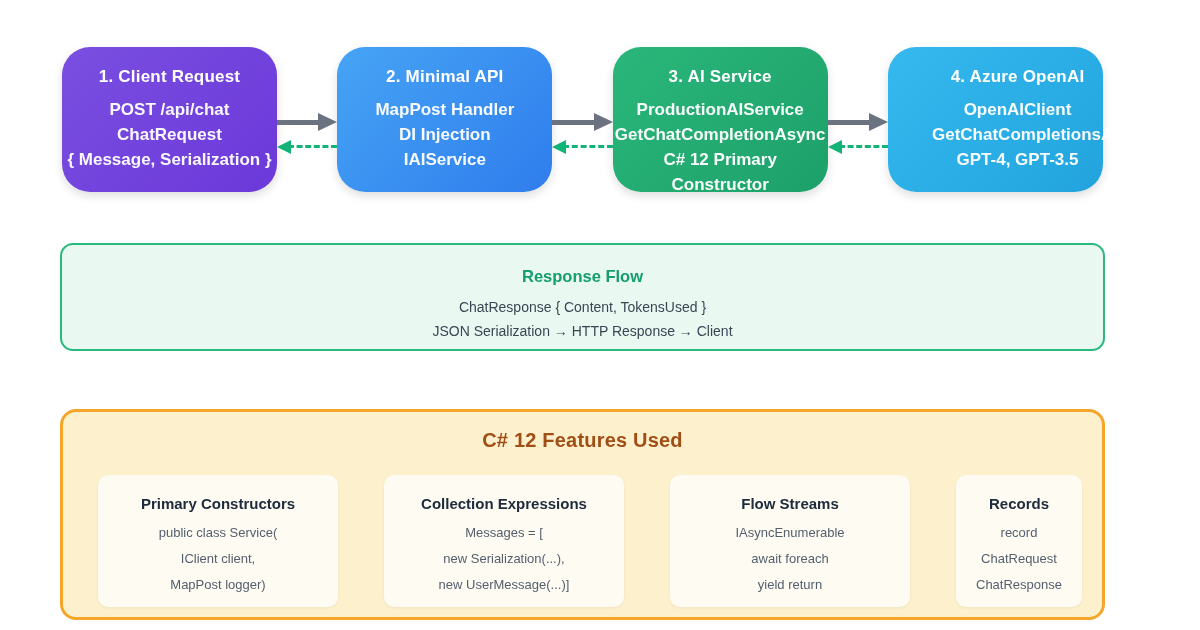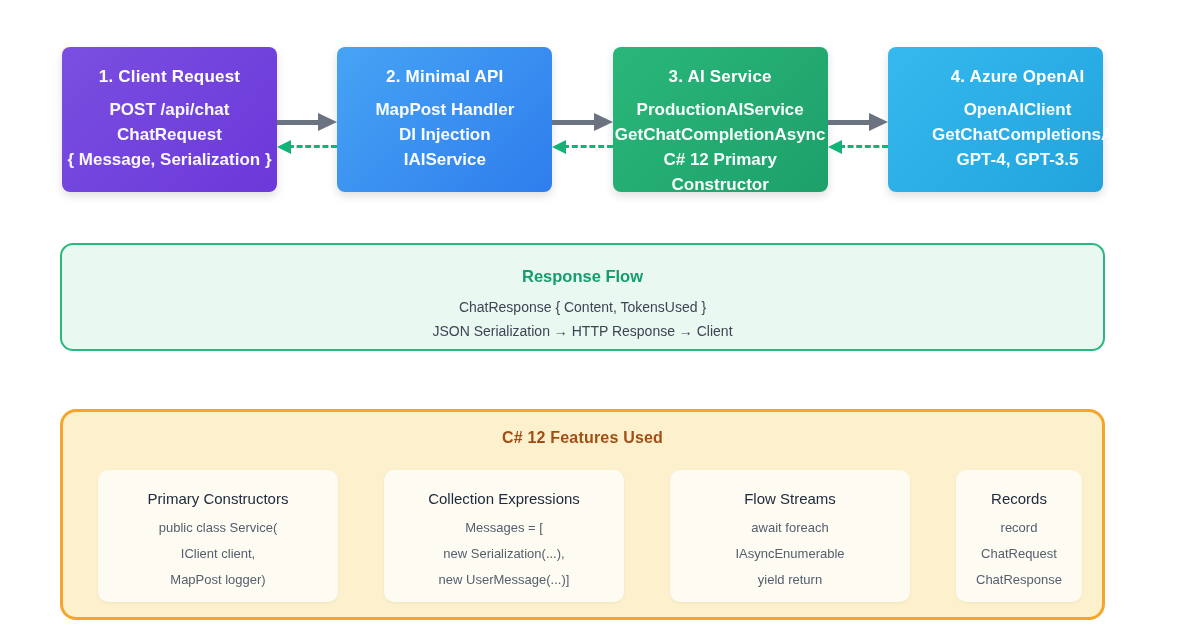--- a/index.html
+++ b/index.html
@@ -9,21 +9,21 @@
     position:relative;
   }
   .canvas{position:absolute;inset:0;}
 
   
   .flow-row{
     position:absolute;left:62px;top:47px;width:1041px;height:145px;
     display:flex;justify-content:space-between;align-items:stretch;
   }
   .node{
-    width:215px;height:145px;border-radius:8px;flex:0 0 215px;
+    width:215px;height:145px;border-radius:28px;flex:0 0 215px;
     color:#fff;text-align:center;box-sizing:border-box;
     box-shadow:0 4px 10px rgba(0,0,0,0.13);
   }
   .node-purple{background:linear-gradient(135deg,#7a4fe0,#6c38da);}
   .node-blue{background:linear-gradient(135deg,#46a4f4,#2f7ded);}
   .node-green{background:linear-gradient(135deg,#2ab77a,#1da06a);}
   .node-cyan{background:linear-gradient(135deg,#35b9ee,#22a3dd);padding-left:44px;}
   .node-title{font-size:17px;font-weight:bold;margin-top:20px;letter-spacing:.2px;}
   .node-lines{margin-top:10px;}
   .node-line{font-size:17px;line-height:25px;color:rgba(255,255,255,0.96);font-weight:bold;}
@@ -45,31 +45,31 @@
   }
   .response-title{font-size:16.5px;font-weight:bold;color:#149e6d;margin-top:22px;}
   .response-lines{margin-top:9px;}
   .response-line{font-size:14px;line-height:24px;color:#3b4554;}
 
   
   .features-box{
     position:absolute;left:60px;top:409px;width:1045px;height:211px;box-sizing:border-box;
     background:#fdf1cd;border:3px solid #f5a62a;border-radius:16px;
   }
-  .features-title{font-size:16px;font-weight:bold;color:#a14e16;text-align:center;margin-top:17px;letter-spacing:.2px;}
+  .features-title{font-size:20px;font-weight:bold;color:#a14e16;text-align:center;margin-top:17px;letter-spacing:.2px;}
   .cards-row{
     margin-top:23px;padding:0 20px 0 35px;
     display:flex;justify-content:space-between;align-items:stretch;
   }
   .card{
     width:240px;height:132px;box-sizing:border-box;background:#fdfbf2;border-radius:10px;
     text-align:center;box-shadow:0 1px 3px rgba(0,0,0,0.06);
   }
   .card-narrow{width:126px;}
-  .card-title{font-size:15px;font-weight:normal;color:#202c3e;margin-top:20px;}
+  .card-title{font-size:15px;font-weight:bold;color:#202c3e;margin-top:20px;}
   .card-lines{margin-top:8px;}
   .card-line{font-size:13px;line-height:26px;color:#55606e;}
 </style>
 </head>
 <body>
 
 <div class="canvas">
 
   <div class="flow-row">
 
@@ -170,22 +170,22 @@
         <div class="card-lines">
           <div class="card-line">Messages = [</div>
           <div class="card-line">new Serialization(...),</div>
           <div class="card-line">new UserMessage(...)]</div>
         </div>
       </div>
 
       <div class="card">
         <div class="card-title">Flow Streams</div>
         <div class="card-lines">
+          <div class="card-line">IAsyncEnumerable</div>
           <div class="card-line">await foreach</div>
-          <div class="card-line">IAsyncEnumerable</div>
           <div class="card-line">yield return</div>
         </div>
       </div>
 
       <div class="card card-narrow">
         <div class="card-title">Records</div>
         <div class="card-lines">
           <div class="card-line">record</div>
           <div class="card-line">ChatRequest</div>
           <div class="card-line">ChatResponse</div>

